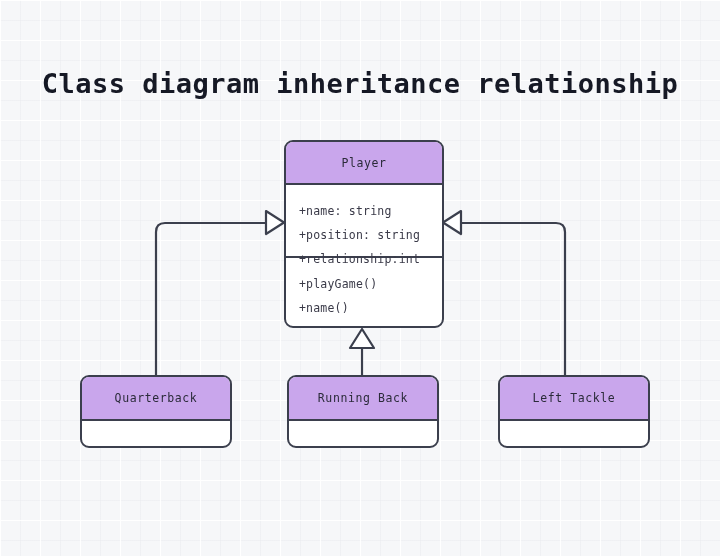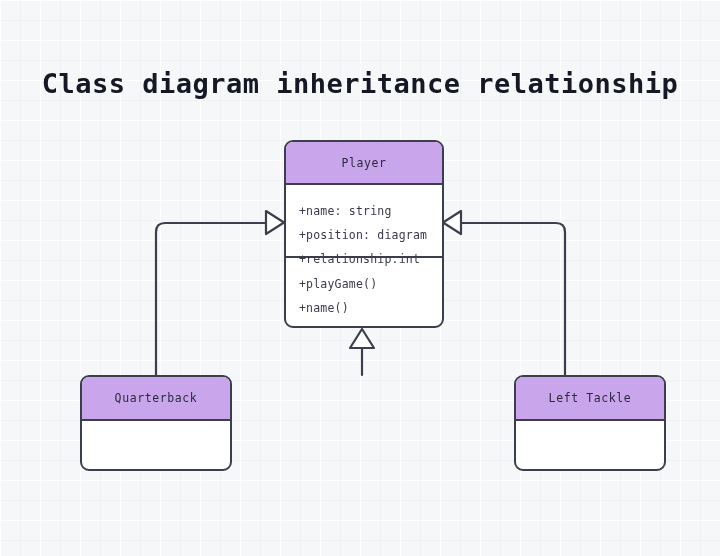--- a/index.html
+++ b/index.html
@@ -72,25 +72,25 @@
   }
   .class-section.attributes { border-bottom: 2.2px solid #3b3f4d; }
   .class-section .member { white-space: nowrap; margin-top: 8px; }
   .class-section.empty { flex: 1; padding: 0; }
 
   #player-class   { left: 284px; top: 140px; width: 160px; height: 188px; }
   #player-class .class-header { height: 49px; }
   #player-class .attributes { height: 73px; }
   #player-class .operations { height: 70px; border-radius: 13px; }
 
-  .subclass { width: 152px; height: 96px; top: 375px; }
+  .subclass { width: 152px; height: 73px; top: 375px; }
   .subclass .class-header { height: 44px; }
   #quarterback-class { left: 80px; }
   #running-back-class { left: 287px; }
-  #left-tackle-class { left: 514px; }
+  #left-tackle-class { left: 498px; }
 </style>
 </head>
 <body>
 
 <div id="canvas">
 
   <div id="diagram-title">Class diagram inheritance relationship</div>
 
   <svg id="edge-layer" viewBox="0 0 720 556" width="720" height="556">
 
@@ -101,33 +101,37 @@
     <polygon points="461,211 443,222.5 461,234" fill="#ffffff" stroke="#3b3f4d" stroke-width="2.2" stroke-linejoin="round"></polygon>
 
     <path d="M 362 375 L 362 348" fill="none" stroke="#3b3f4d" stroke-width="2.2" stroke-linecap="round"></path>
     <polygon points="350,348 362,329 374,348" fill="#ffffff" stroke="#3b3f4d" stroke-width="2.2" stroke-linejoin="round"></polygon>
   </svg>
 
   <div class="uml-class" id="player-class">
     <div class="class-header">Player</div>
     <div class="class-section attributes">
       <div class="member">+name: string</div>
-      <div class="member">+position: diagram</div>
+      <div class="member">+position: string</div>
       <div class="member">+relationship:int</div>
     </div>
     <div class="class-section operations">
       <div class="member">+playGame()</div>
       <div class="member">+name()</div>
     </div>
   </div>
 
   <div class="uml-class subclass" id="quarterback-class">
     <div class="class-header">Quarterback</div>
     <div class="class-section empty"></div>
   </div>
 
+  <div class="uml-class subclass" id="running-back-class">
+    <div class="class-header">Running Back</div>
+    <div class="class-section empty"></div>
+  </div>
 
   <div class="uml-class subclass" id="left-tackle-class">
     <div class="class-header">Left Tackle</div>
     <div class="class-section empty"></div>
   </div>
 
 </div>
 
 </body></html>

